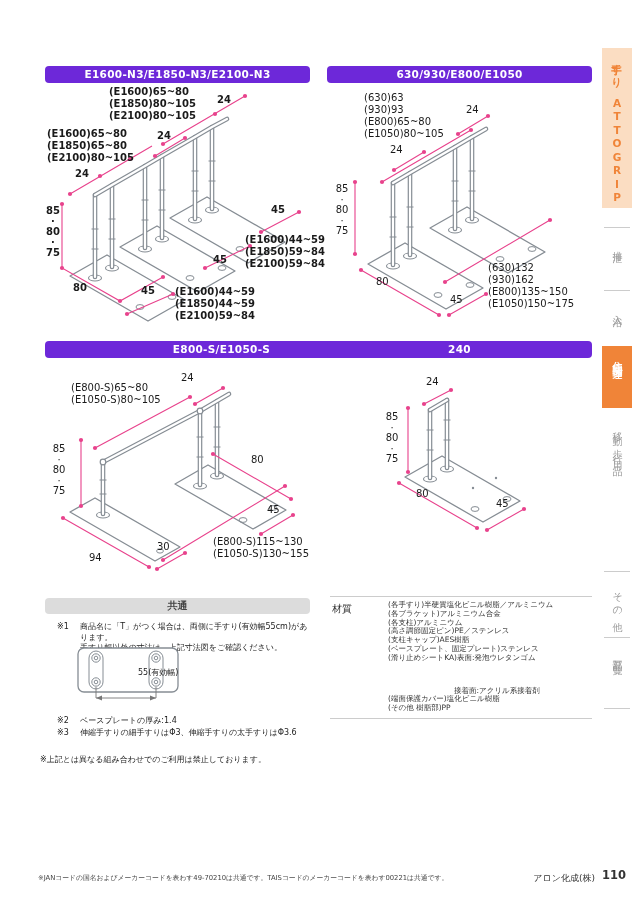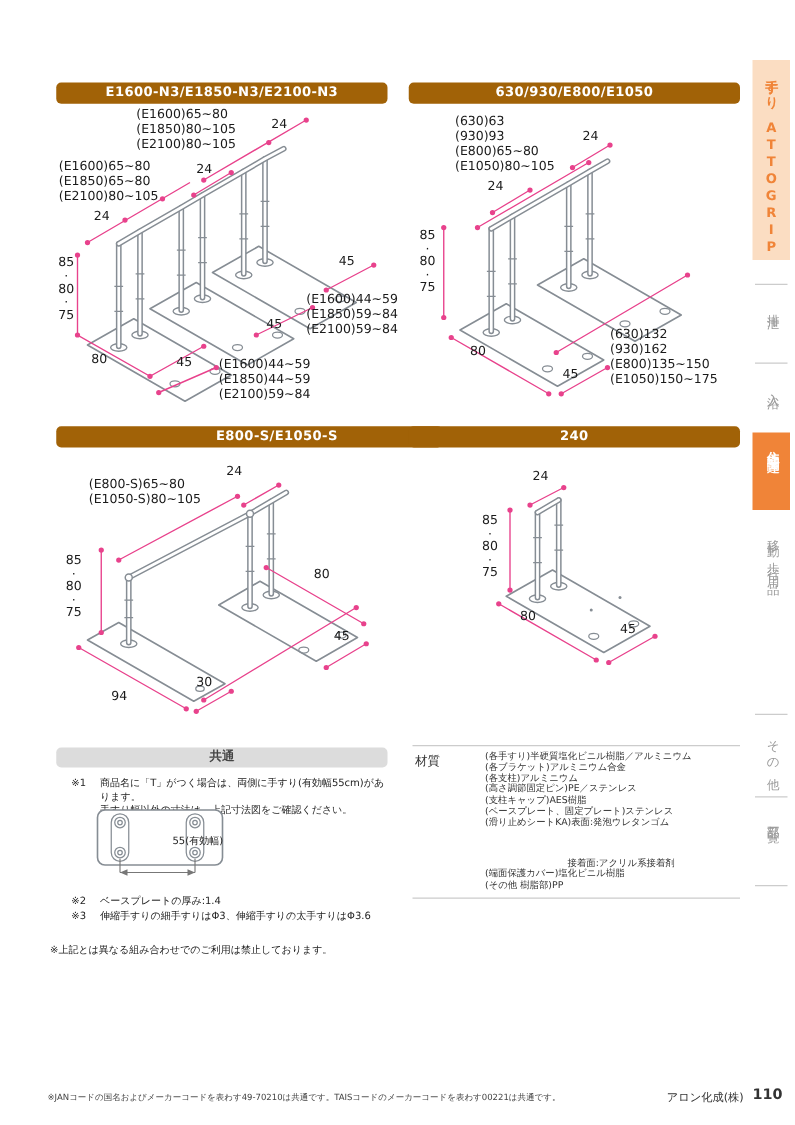--- a/index.html
+++ b/index.html
@@ -1,18 +1,18 @@
 <!DOCTYPE html>
 <html><head>
 <meta charset="utf-8">
 <style>
   html,body{margin:0;padding:0;background:#fff;}
   .page{position:relative;width:636px;height:900px;background:#ffffff;overflow:hidden;
         font-family:"DejaVu Sans","Liberation Sans",sans-serif;color:#1a1a1a;}
-  .hbar{position:absolute;height:17px;border-radius:4px;background:#a16207;color:#fff;
+  .hbar{position:absolute;height:17px;border-radius:4px;background:#6d28d9;color:#fff;
         font-size:10.5px;font-weight:bold;text-align:center;line-height:17px;letter-spacing:.3px;}
   .gbar{position:absolute;height:16px;border-radius:4px;background:#dcdcdc;color:#444;
         font-size:10px;font-weight:bold;text-align:center;line-height:16px;}
   .diag{position:absolute;}
   .diag svg{position:absolute;left:0;top:0;}
   .dim{position:absolute;font-size:10px;line-height:12px;color:#1a1a1a;white-space:pre-line;}
   .dim.v{width:16px;text-align:center;line-height:10.5px;}
   .plate{fill:#fff;stroke:#868d94;stroke-width:1.3;stroke-linejoin:round;}
   .hole{fill:none;stroke:#868d94;stroke-width:1;}
   .foot{fill:#fff;stroke:#868d94;stroke-width:1.1;}
@@ -35,21 +35,21 @@
 </head>
 <body>
 
 <div class="page">
 
   <div class="hbar" style="left:45px;top:66px;width:265px;">E1600-N3/E1850-N3/E2100-N3</div>
   <div class="hbar" style="left:327px;top:66px;width:265px;">630/930/E800/E1050</div>
   <div class="hbar" style="left:45px;top:341px;width:265px;padding-left:44px;">E800-S/E1050-S</div>
   <div class="hbar" style="left:327px;top:341px;width:265px;">240</div>
 
-  <div class="diag" style="left:45px;top:86px;width:265px;height:252px;">
+  <div class="diag" style="left:45px;top:86px;width:265px;height:252px;font-weight:bold;">
     <svg width="265" height="252" viewBox="0 0 265 252">
       <g>
         <path class="plate" d="M25,190 L103,235 L140,214 L62,169 Z"></path>
         <path class="plate" d="M75,161 L153,206 L190,185 L112,140 Z"></path>
         <path class="plate" d="M125,132 L203,177 L240,156 L162,111 Z"></path>
         <ellipse class="hole" cx="95" cy="221" rx="4" ry="2.4"></ellipse>
           <ellipse class="hole" cx="127" cy="211" rx="4" ry="2.4"></ellipse>
         <ellipse class="hole" cx="145" cy="192" rx="4" ry="2.4"></ellipse>
           <ellipse class="hole" cx="177" cy="182" rx="4" ry="2.4"></ellipse>
         <ellipse class="hole" cx="195" cy="163" rx="4" ry="2.4"></ellipse>
@@ -220,20 +220,22 @@
 (E1050-S)80~105</div>
     <div class="dim" style="left:206px;top:92px;">80</div>
     <div class="dim v" style="left:6px;top:82px;">85
 ·
 80
 ·
 75</div>
     <div class="dim" style="left:222px;top:142px;">45</div>
     <div class="dim" style="left:44px;top:166px;margin-top:24px;">94</div>
     <div class="dim" style="left:112px;top:179px;">30</div>
+    <div class="dim" style="left:168px;top:174px;">(E800-S)115~130
+(E1050-S)130~155</div>
   </div>
 
   <div class="diag" style="left:330px;top:362px;width:262px;height:188px;">
     <svg width="262" height="188" viewBox="0 0 262 188">
       <g>
         <path class="plate" d="M75,115 L153,160 L190,139 L112,94 Z"></path>
         <ellipse class="hole" cx="145" cy="147" rx="4" ry="2.4"></ellipse>
           <ellipse class="hole" cx="177" cy="137" rx="4" ry="2.4"></ellipse>
         <circle cx="143" cy="126" r="1.2" fill="#868d94"></circle>
           <circle cx="166" cy="116" r="1.2" fill="#868d94"></circle>

